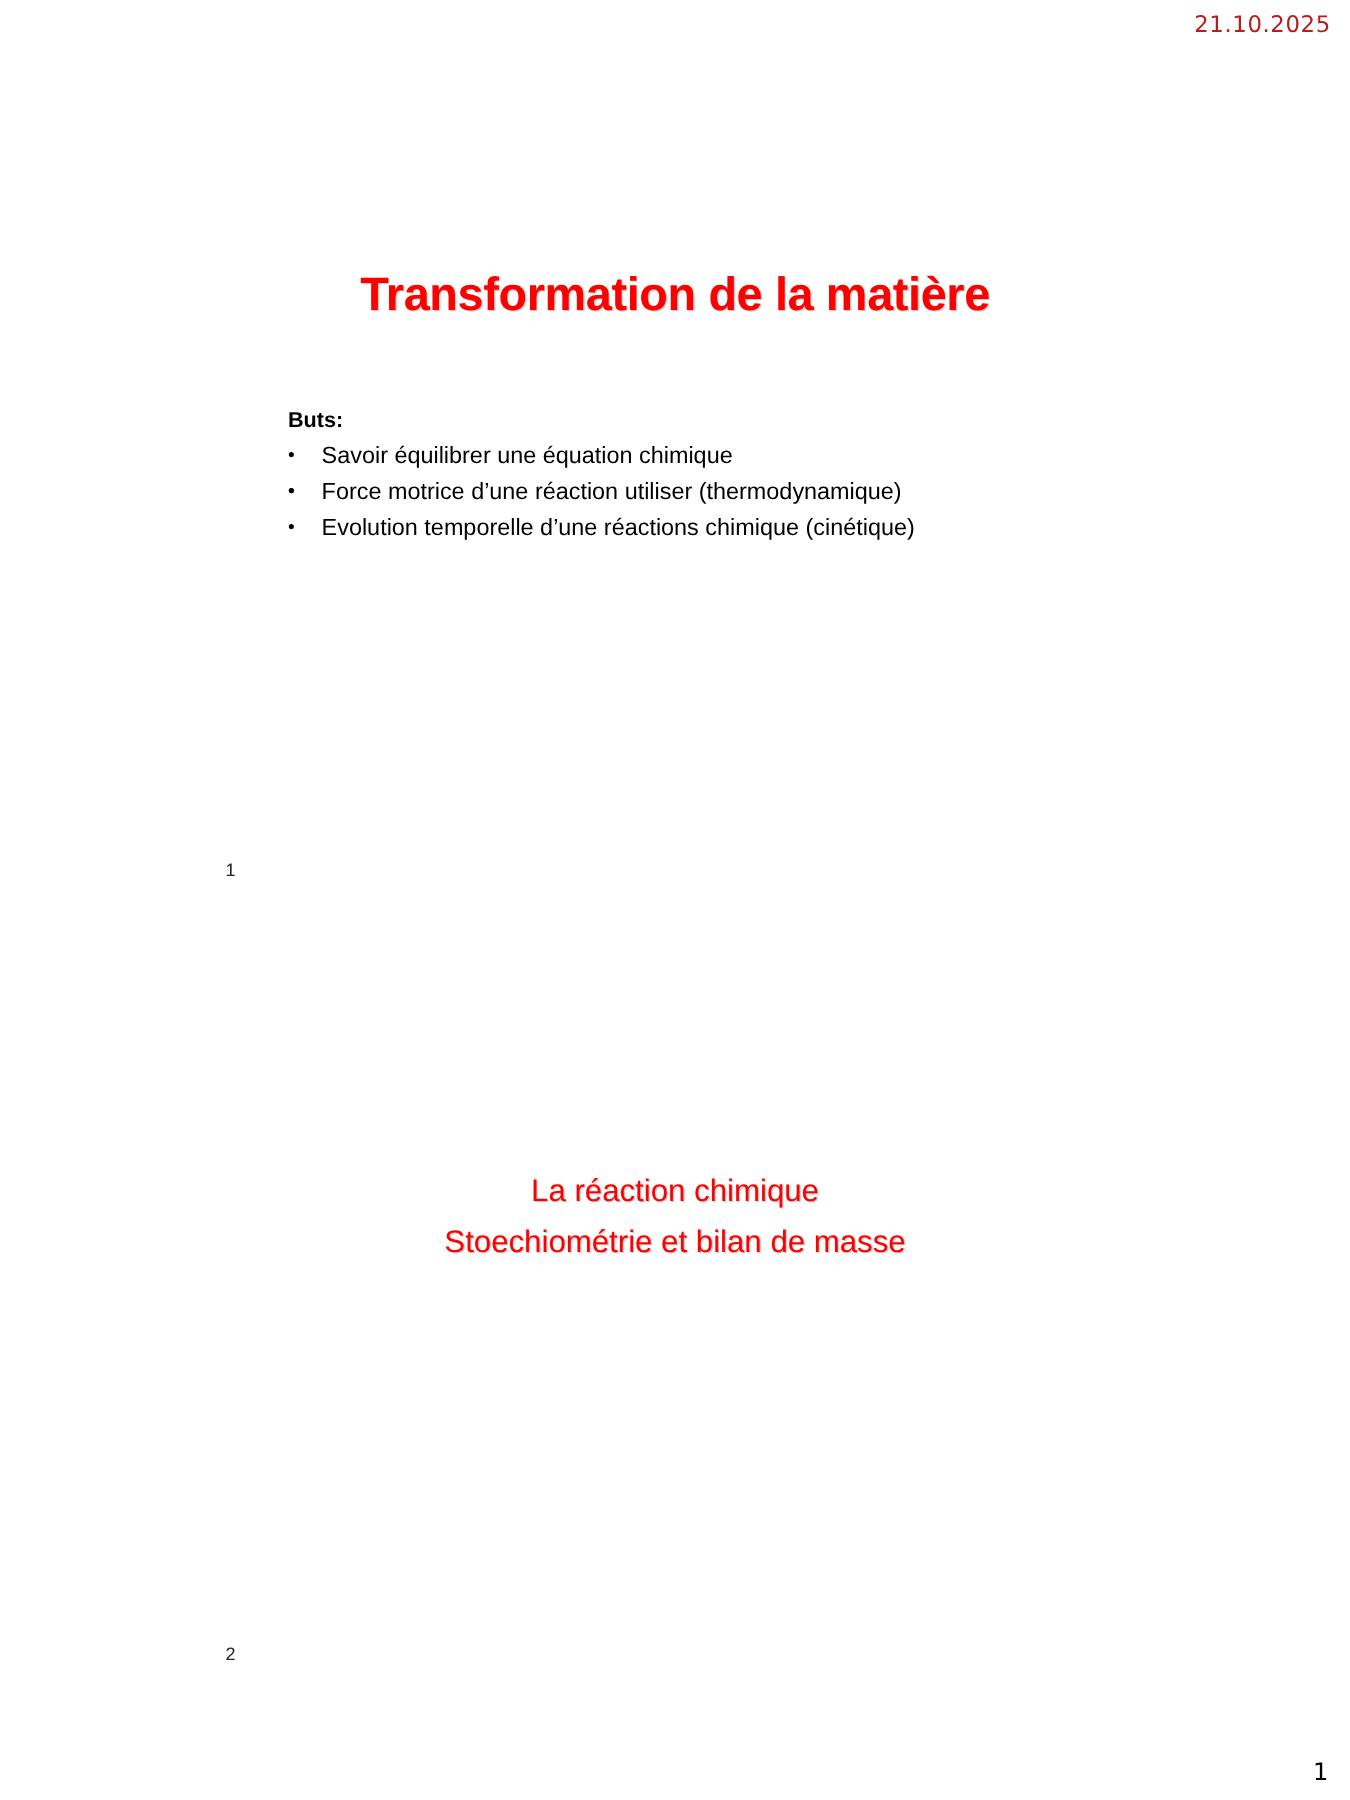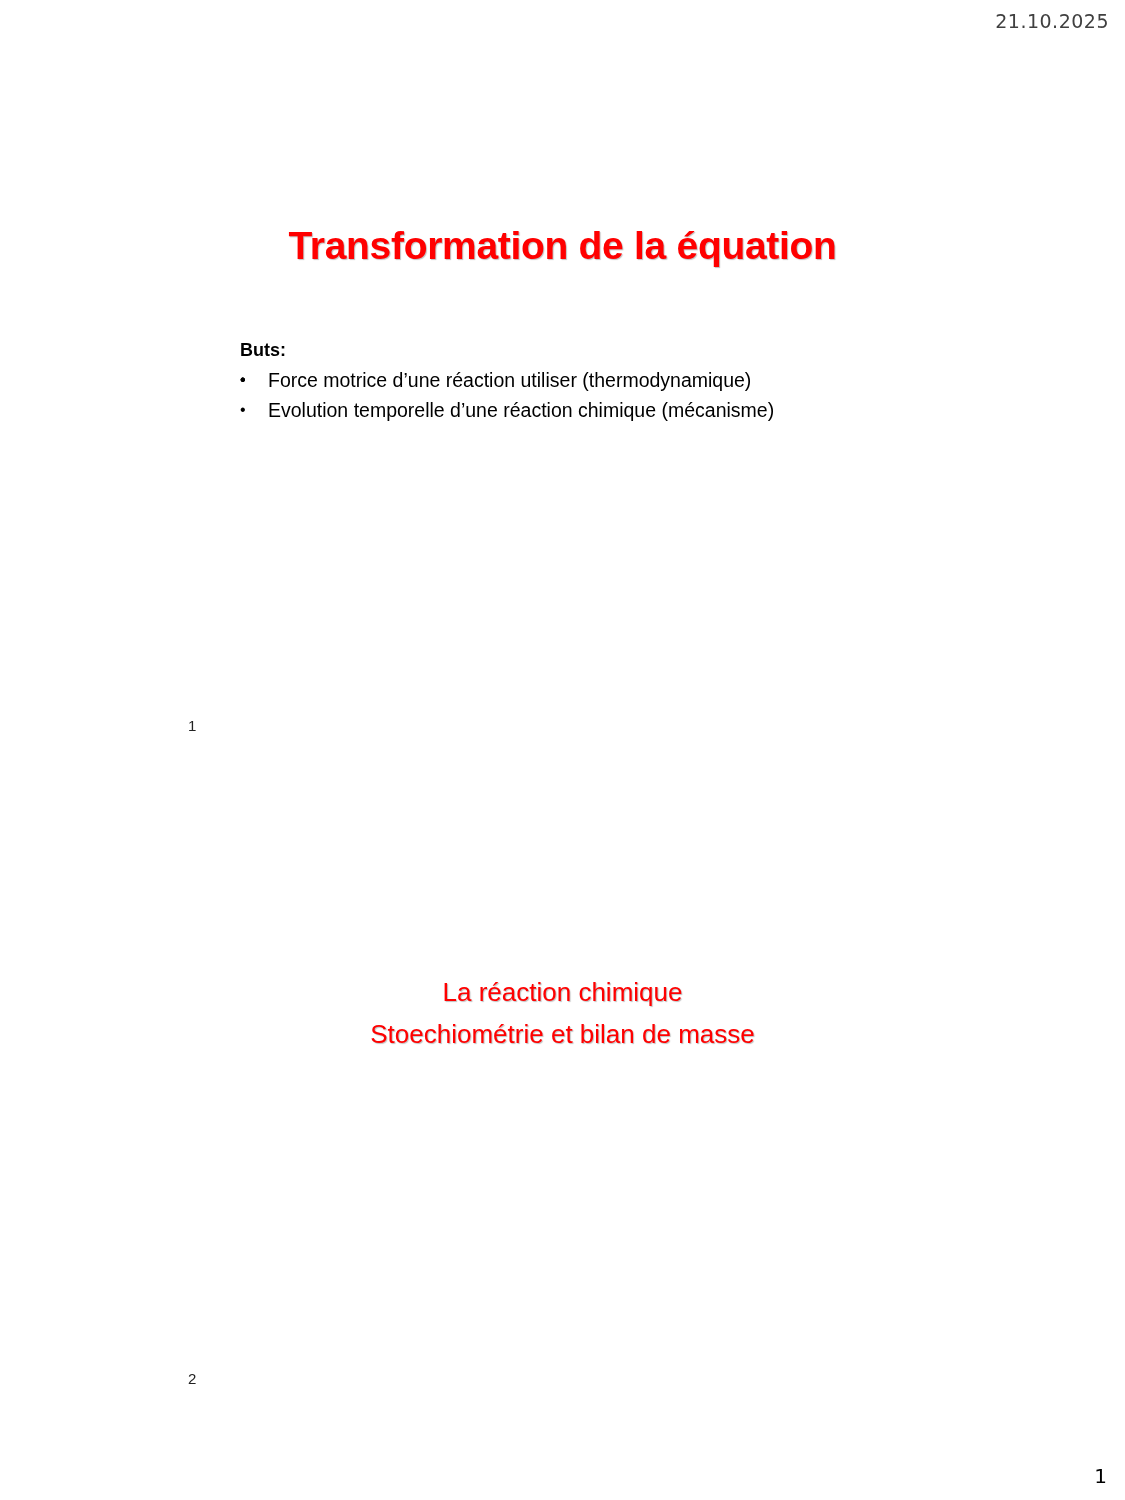--- a/index.html
+++ b/index.html
@@ -1,17 +1,17 @@
 <!DOCTYPE html>
 <html><head>
   <meta charset="utf-8">
   <style>
     html, body { margin: 0; padding: 0; background: #ffffff; }
     body { width: 1125px; height: 1500px; position: relative; overflow: hidden; font-family: "Liberation Sans", sans-serif; color: #000; }
-    .header-date { position: absolute; top: 10px; right: 16px; font-family: "DejaVu Sans", sans-serif; font-size: 19px; color: #404040; letter-spacing: 0.5px; }
+    .header-date { position: absolute; top: 10px; right: 16px; font-family: "DejaVu Sans", sans-serif; font-size: 19px; color: #b91c1c; letter-spacing: 0.5px; }
     .slide { position: absolute; left: 0; width: 1125px; }
     .slide1 { top: 0; height: 750px; }
     .slide2 { top: 750px; height: 700px; }
     .title { position: absolute; left: 0; width: 1125px; text-align: center; color: #ff0000; font-family: "Liberation Sans", sans-serif; text-shadow: 1px 1px 1px rgba(0,0,0,0.25); }
     .slide1 .title { top: 198px; font-size: 39px; letter-spacing: -0.3px; }
     .goals { position: absolute; left: 240px; top: 340px; width: 660px; }
     .goals-heading { font-weight: bold; font-size: 18px; margin: 0 0 4px 0; }
     .goals ul { list-style: none; margin: 0; padding: 0; }
     .goals li { position: relative; padding-left: 28px; font-size: 19.5px; line-height: 30px; }
     .goals li .bullet { position: absolute; left: 0; top: 0; font-size: 16px; }
@@ -20,37 +20,38 @@
     .slide2 .page-num { top: 620px; }
     .slide2 .title { top: 221px; font-size: 26px; line-height: 42px; }
     .footer-page { position: absolute; right: 18px; bottom: 12px; font-family: "DejaVu Sans", sans-serif; font-size: 20px; color: #000; }
   </style>
 </head>
 <body>
 
 <div class="header-date">21.10.2025</div>
 
 <section class="slide slide1">
-  <h1 class="title">Transformation de la équation</h1>
+  <h1 class="title">Transformation de la matière</h1>
   <div class="goals">
     <div class="goals-heading">Buts:</div>
     <ul>
       <li>
         <span class="bullet">•</span>
+        <span>Savoir équilibrer une équation chimique</span>
       </li>
       <li>
         <span class="bullet">•</span>
       </li>
       <li>
         <span class="bullet">•</span>
         <span>Force motrice d’une réaction utiliser (thermodynamique)</span>
       </li>
       <li>
         <span class="bullet">•</span>
-        <span>Evolution temporelle d’une réaction chimique (mécanisme)</span>
+        <span>Evolution temporelle d’une réactions chimique (cinétique)</span>
       </li>
     </ul>
   </div>
   <div class="page-num">1</div>
 </section>
 
 <section class="slide slide2">
   <div class="title">
     <div>La réaction chimique</div>
     <div>Stoechiométrie et bilan de masse</div>

